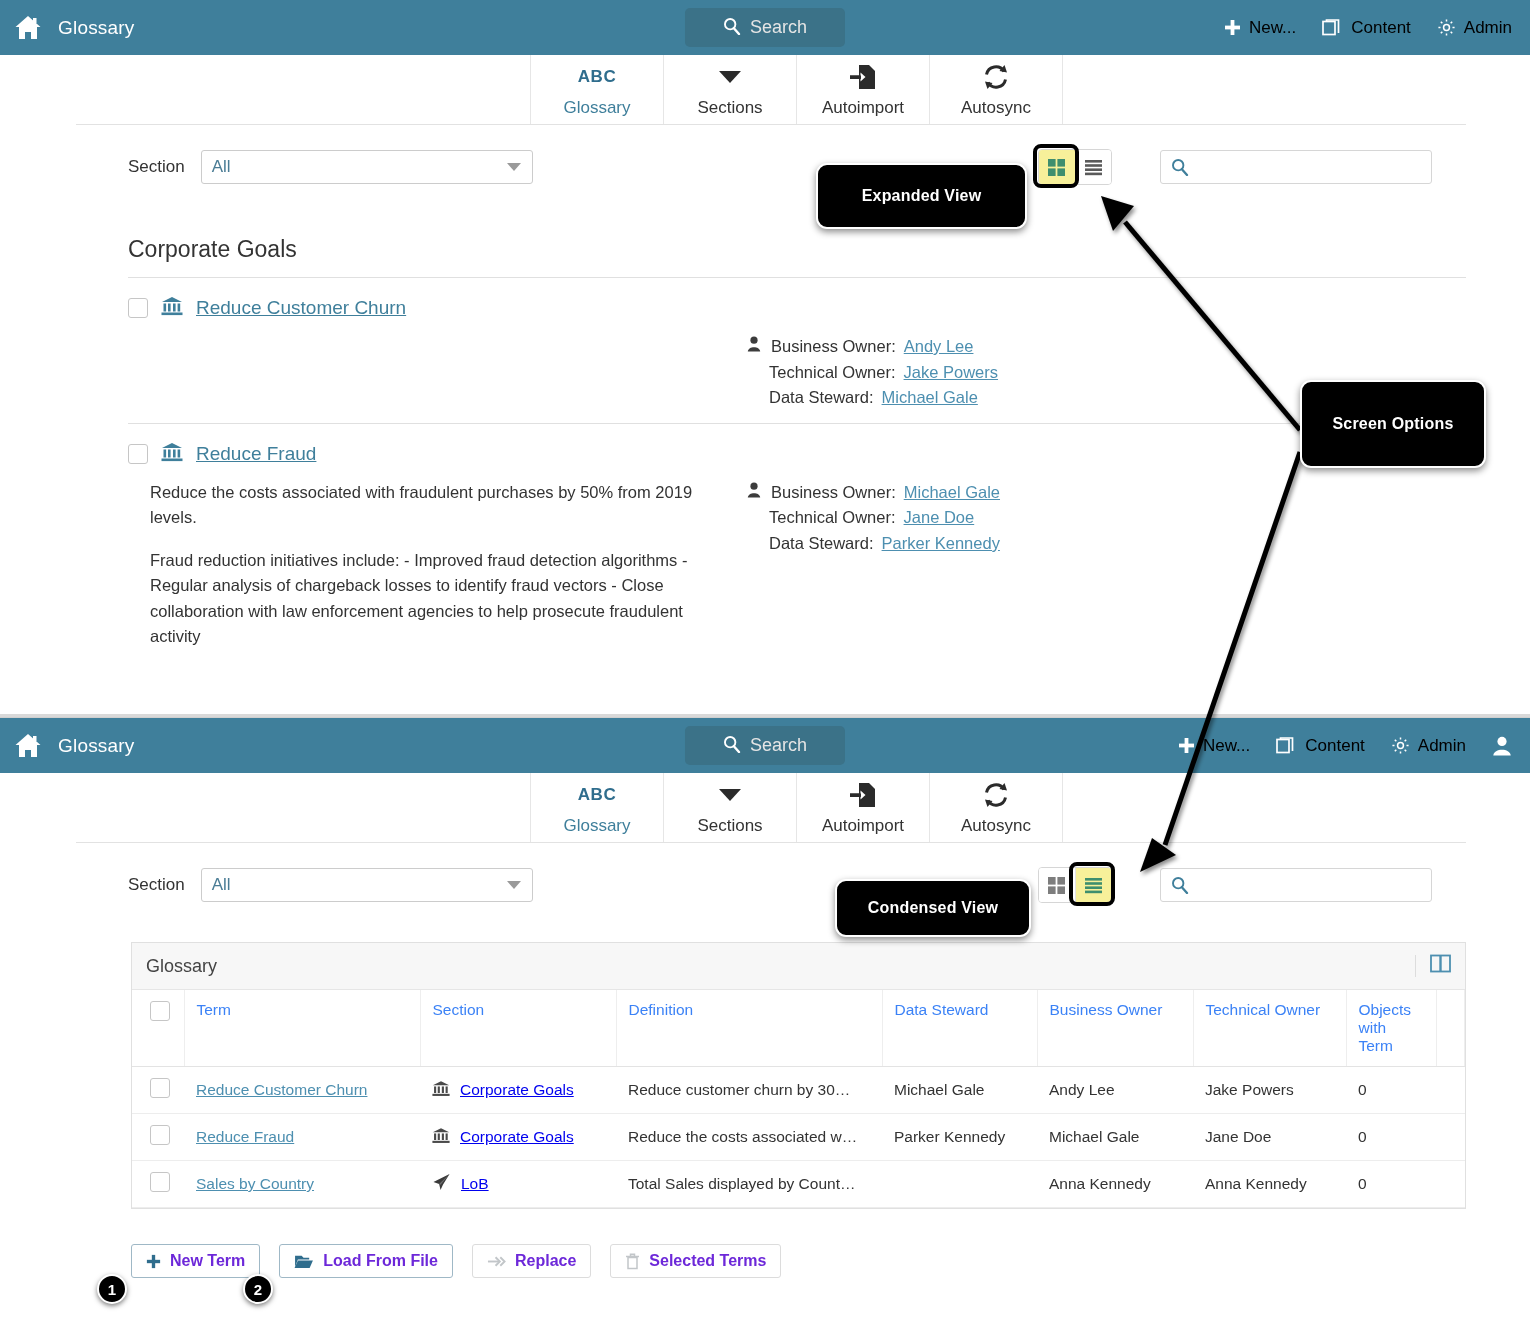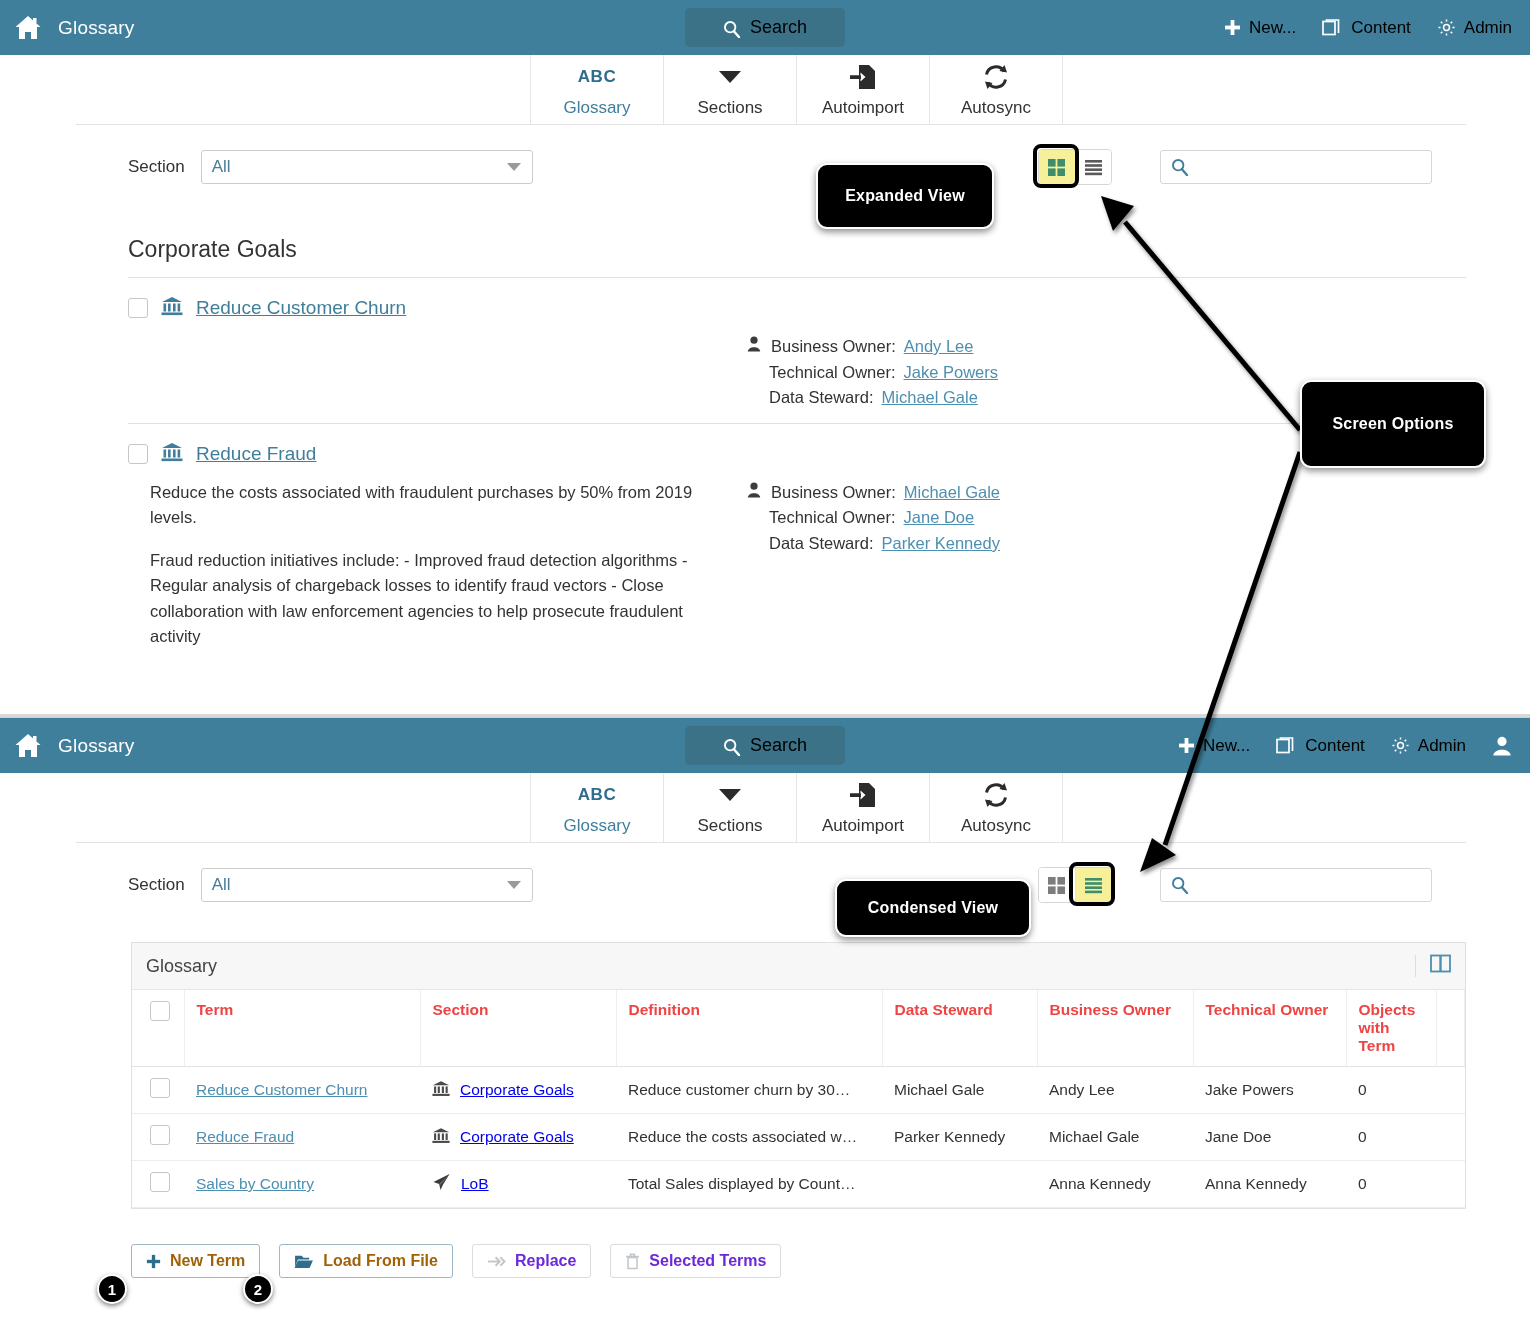--- a/index.html
+++ b/index.html
@@ -18,22 +18,22 @@
 
   .topbar {
     height:55px; background:#3f7f9b; color:#fff;
     display:flex; align-items:center; position:relative;
   }
   .topbar .home { margin-left:14px; display:flex; align-items:center; }
   .topbar .app-title { margin-left:16px; font-size:19px; color:#fff; letter-spacing:.2px; }
   .topbar .search-pill {
     position:absolute; left:50%; transform:translateX(-50%);
     background:#3b7288; border-radius:5px;
-    padding:9px 38px; display:flex; align-items:flex-end; gap:9px;
-    font-size:18px; color:#000000;
+    padding:9px 38px; display:flex; align-items:flex-start; gap:9px;
+    font-size:18px; color:#e5e5e5;
   }
   .topbar .right-nav {
     margin-left:auto; display:flex; align-items:center; gap:26px;
     padding-right:18px; font-size:17px;
   }
   .topbar .right-nav .nav-item { display:flex; align-items:center; gap:8px; color:#000000; }
 
   
   .tabstrip {
     height:70px; border-bottom:1px solid #e2e2e2;
@@ -94,37 +94,37 @@
   
   .panel { border:1px solid #e0e0e0; background:#fff; }
   .panel-head {
     height:47px; background:#f7f7f7; border-bottom:1px solid #e6e6e6;
     display:flex; align-items:center; padding:0 14px; font-size:18px; color:#444;
   }
   .panel-head .tools { margin-left:auto; display:flex; align-items:center; gap:14px; }
   .panel-head .divider { width:1px; height:22px; background:#ddd; }
   table.grid { width:100%; border-collapse:collapse; font-size:15.5px; }
   table.grid th {
-    text-align:left; font-weight:bold; color:#ef4444; padding:11px 12px;
+    text-align:left; font-weight:normal; color:#3b82f6; padding:11px 12px;
     border-bottom:1px solid #e3e3e3; border-right:1px solid #eee;
     vertical-align:top; background:#fff;margin-left:13px;
   }
   table.grid td {
     padding:11px 12px; border-bottom:1px solid #ededed;
     color:#333; vertical-align:middle;
   }
   table.grid td.link a { color:#4d8fb0; }
   .sec-cell { display:flex; align-items:center; gap:10px; color:#4d8fb0; }
 
   
   .btnrow { display:flex; gap:19px; }
   .btn {
     border:1px solid #9fb8c6; border-radius:3px; background:#fff;
     height:34px; padding:0 14px; display:flex; align-items:center; gap:9px;
-    font-size:16px; color:#a16207; font-weight:bold;
+    font-size:16px; color:#6d28d9; font-weight:bold;
   }
   .btn.disabled { color:#6d28d9; border-color:#dcdcdc; font-weight:bold; }
 
   
   .callout {
     position:absolute; background:#000; color:#fff; border-radius:11px;
     border:2px solid #fff; box-shadow:0 3px 7px rgba(0,0,0,.45);
     display:flex; align-items:center; justify-content:center;
     font-size:16px; font-weight:bold; letter-spacing:.2px;
   }
@@ -671,21 +671,21 @@
     <line x1="1300" y1="430" x2="1125" y2="222" stroke="#000" stroke-width="5"></line>
     <polygon points="1101,196 1134,206 1113,231" fill="#000"></polygon>
   </g>
 
   <g filter="url(#sh)">
     <line x1="1300" y1="452" x2="1165" y2="845" stroke="#000" stroke-width="5"></line>
     <polygon points="1140,872 1152,838 1176,855" fill="#000"></polygon>
   </g>
 </svg>
 
-<div class="callout" style="left:816px; top:163px; width:178px; height:66px;">
+<div class="callout" style="left:816px; top:163px; width:211px; height:66px;">
   <span>Expanded View</span>
 </div>
 
 <div class="callout" style="left:1300px; top:380px; width:186px; height:88px;">
   <span>Screen Options</span>
 </div>
 
 <div class="callout" style="left:835px; top:879px; width:196px; height:58px;">
   <span>Condensed View</span>
 </div>

